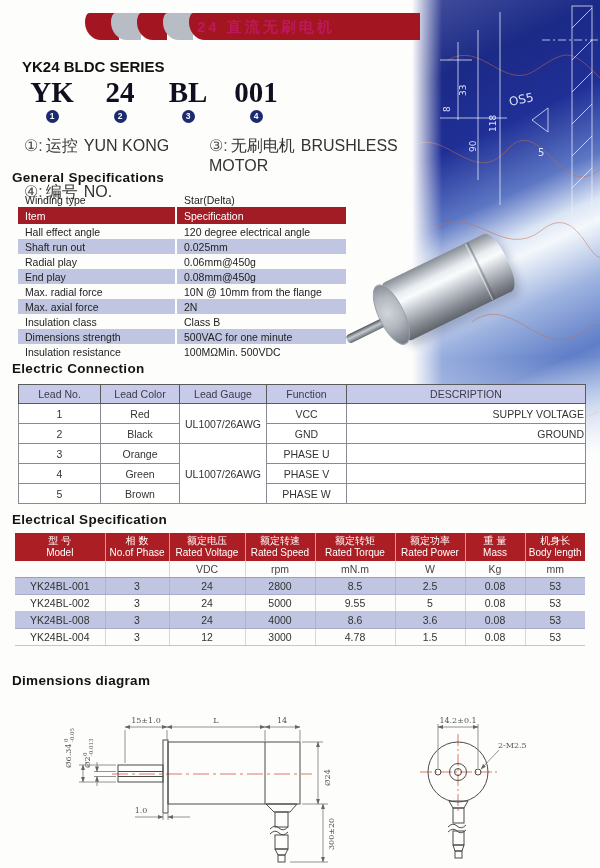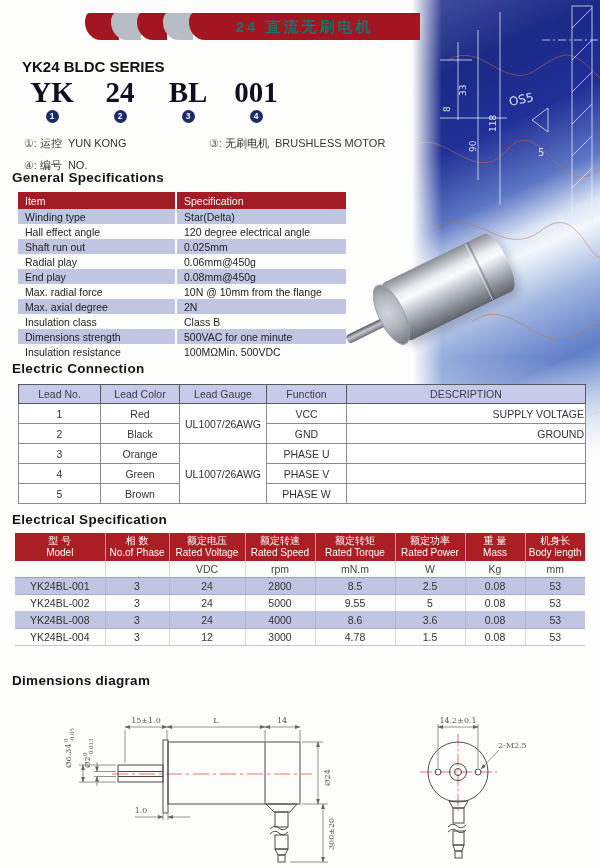--- a/index.html
+++ b/index.html
@@ -8,21 +8,21 @@
     background:#fdfdfc;font-family:"Liberation Sans",sans-serif;color:#222;
   }
   .abs{position:absolute;}
 
   
   #banner{left:85px;top:13px;width:335px;height:27px;}
   .stripe{position:absolute;top:0;height:27px;border-bottom-left-radius:24px 27px;border-top-left-radius:6px 14px;}
   .stripe.red{background:#a31520;}
   .stripe.gray{background:#b8bcc4;}
   #banner-title{position:absolute;left:112px;right:8px;top:0;height:27px;line-height:27px;
-    text-align:center;color:#0f766e;font-weight:bold;font-size:15px;letter-spacing:3px;}
+    color:#be185d;font-weight:bold;font-size:15px;letter-spacing:3px;}
 
   
   #bg-art{left:412px;top:0;width:188px;height:470px;overflow:hidden;}
   #bg-grad{position:absolute;inset:0;
     background:linear-gradient(155deg,#45519e 0%,#1b2a86 16%,#202f96 30%,#5d77c4 43%,#dbe5f5 51%,#f4f8fc 55%,#9fb4e0 65%,#5f7ec8 77%,#a9bee5 89%,#e2eaf7 100%);}
   #bg-fade{position:absolute;inset:0;
     background:linear-gradient(to right,#fdfdfc 0%,rgba(253,253,252,0) 16%),
                linear-gradient(to bottom,rgba(253,253,252,0) 76%,#fdfdfc 97%);}
 
   
@@ -40,21 +40,21 @@
 
   
   .section-heading{font-size:13.5px;font-weight:bold;color:#141414;letter-spacing:.3px;}
   #series-title{left:22px;top:58px;font-size:15px;font-weight:bold;color:#111;}
   #model-code{left:18px;top:76px;width:272px;display:flex;}
   .seg{width:68px;text-align:center;}
   .seg-text{font-family:"Liberation Serif",serif;font-weight:bold;font-size:29px;color:#0f0f20;line-height:32px;}
   .seg-circle{width:13px;height:13px;border-radius:50%;background:#1b2b6e;color:#fff;
     font-size:8.5px;font-weight:bold;line-height:13px;text-align:center;margin:2px auto 0;}
   #legend{left:24px;top:136px;width:400px;display:grid;grid-template-columns:185px auto;row-gap:7px;
-    font-size:11px;color:#333;}
+    font-size:16px;color:#333;}
   .legend-num{color:#555;margin-right:3px;}
   .legend-zh{margin-right:6px;}
 
   
   #gs-table{left:18px;top:192px;width:328px;border-collapse:collapse;table-layout:fixed;font-size:10.5px;}
   #gs-table th{background:#a21c25;color:#fff;font-weight:normal;text-align:left;padding:2px 7px;height:13px;}
   #gs-table td{padding:1px 7px;height:13px;color:#222;}
   #gs-table tr:nth-child(even) td{background:#c0c6e2;}
   #gs-table td+td, #gs-table th+th{border-left:2px solid #fdfdfc;}
 
@@ -175,49 +175,49 @@
 </div>
 
 <div class="abs section-heading" style="left:12px;top:170px;">General Specifications</div>
 <table class="abs" id="gs-table">
   <colgroup>
       <col style="width:158px">
       <col style="width:170px">
     </colgroup>
   <tbody>
       <tr>
+        <td>Winding type</td>
+        <td>Star(Delta)</td>
+      </tr>
+  <tr>
     <th>Item</th>
     <th>Specification</th>
   </tr>
   <tr>
-        <td>Winding type</td>
-        <td>Star(Delta)</td>
-      </tr>
-  <tr>
         <td>Hall effect angle</td>
         <td>120 degree electrical angle</td>
       </tr>
   <tr>
         <td>Shaft run out</td>
         <td>0.025mm</td>
       </tr>
   <tr>
         <td>Radial play</td>
         <td>0.06mm@450g</td>
       </tr>
   <tr>
         <td>End play</td>
         <td>0.08mm@450g</td>
       </tr>
   <tr>
         <td>Max. radial force</td>
         <td>10N @ 10mm from the flange</td>
       </tr>
   <tr>
-        <td>Max. axial degree</td>
+        <td>Max. axial force</td>
         <td>2N</td>
       </tr>
   <tr>
         <td>Insulation class</td>
         <td>Class B</td>
       </tr>
   <tr>
         <td>Dimensions strength</td>
         <td>500VAC for one minute</td>
       </tr>

